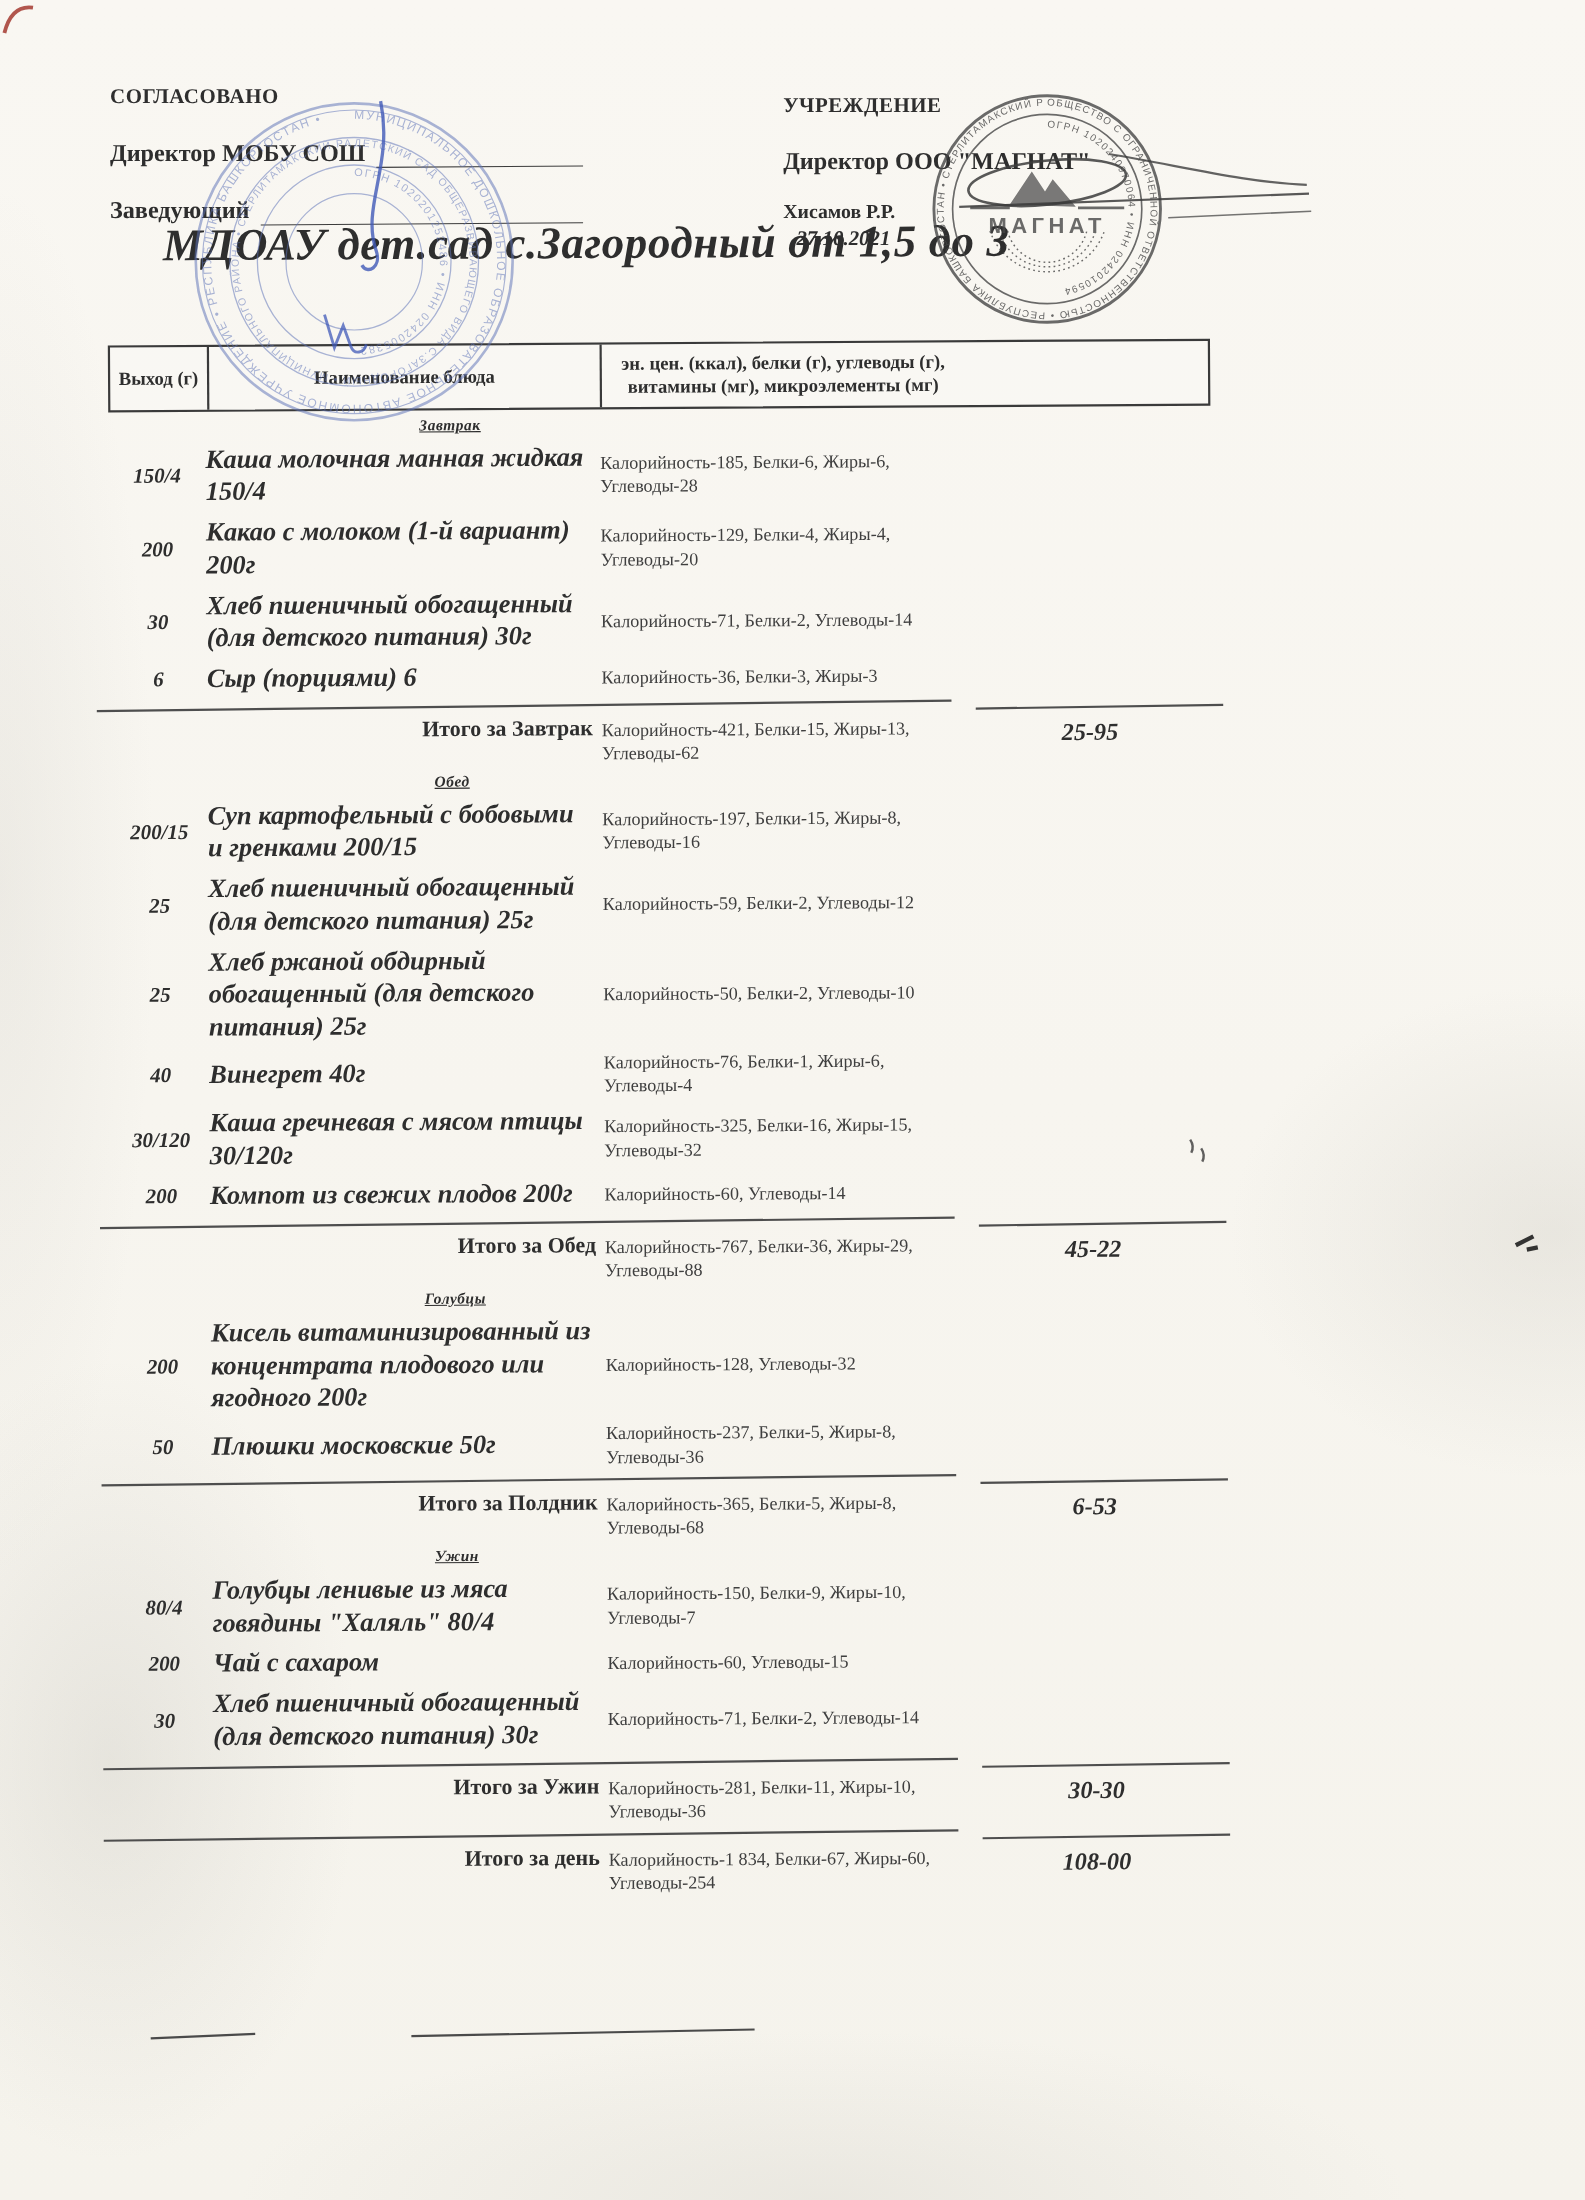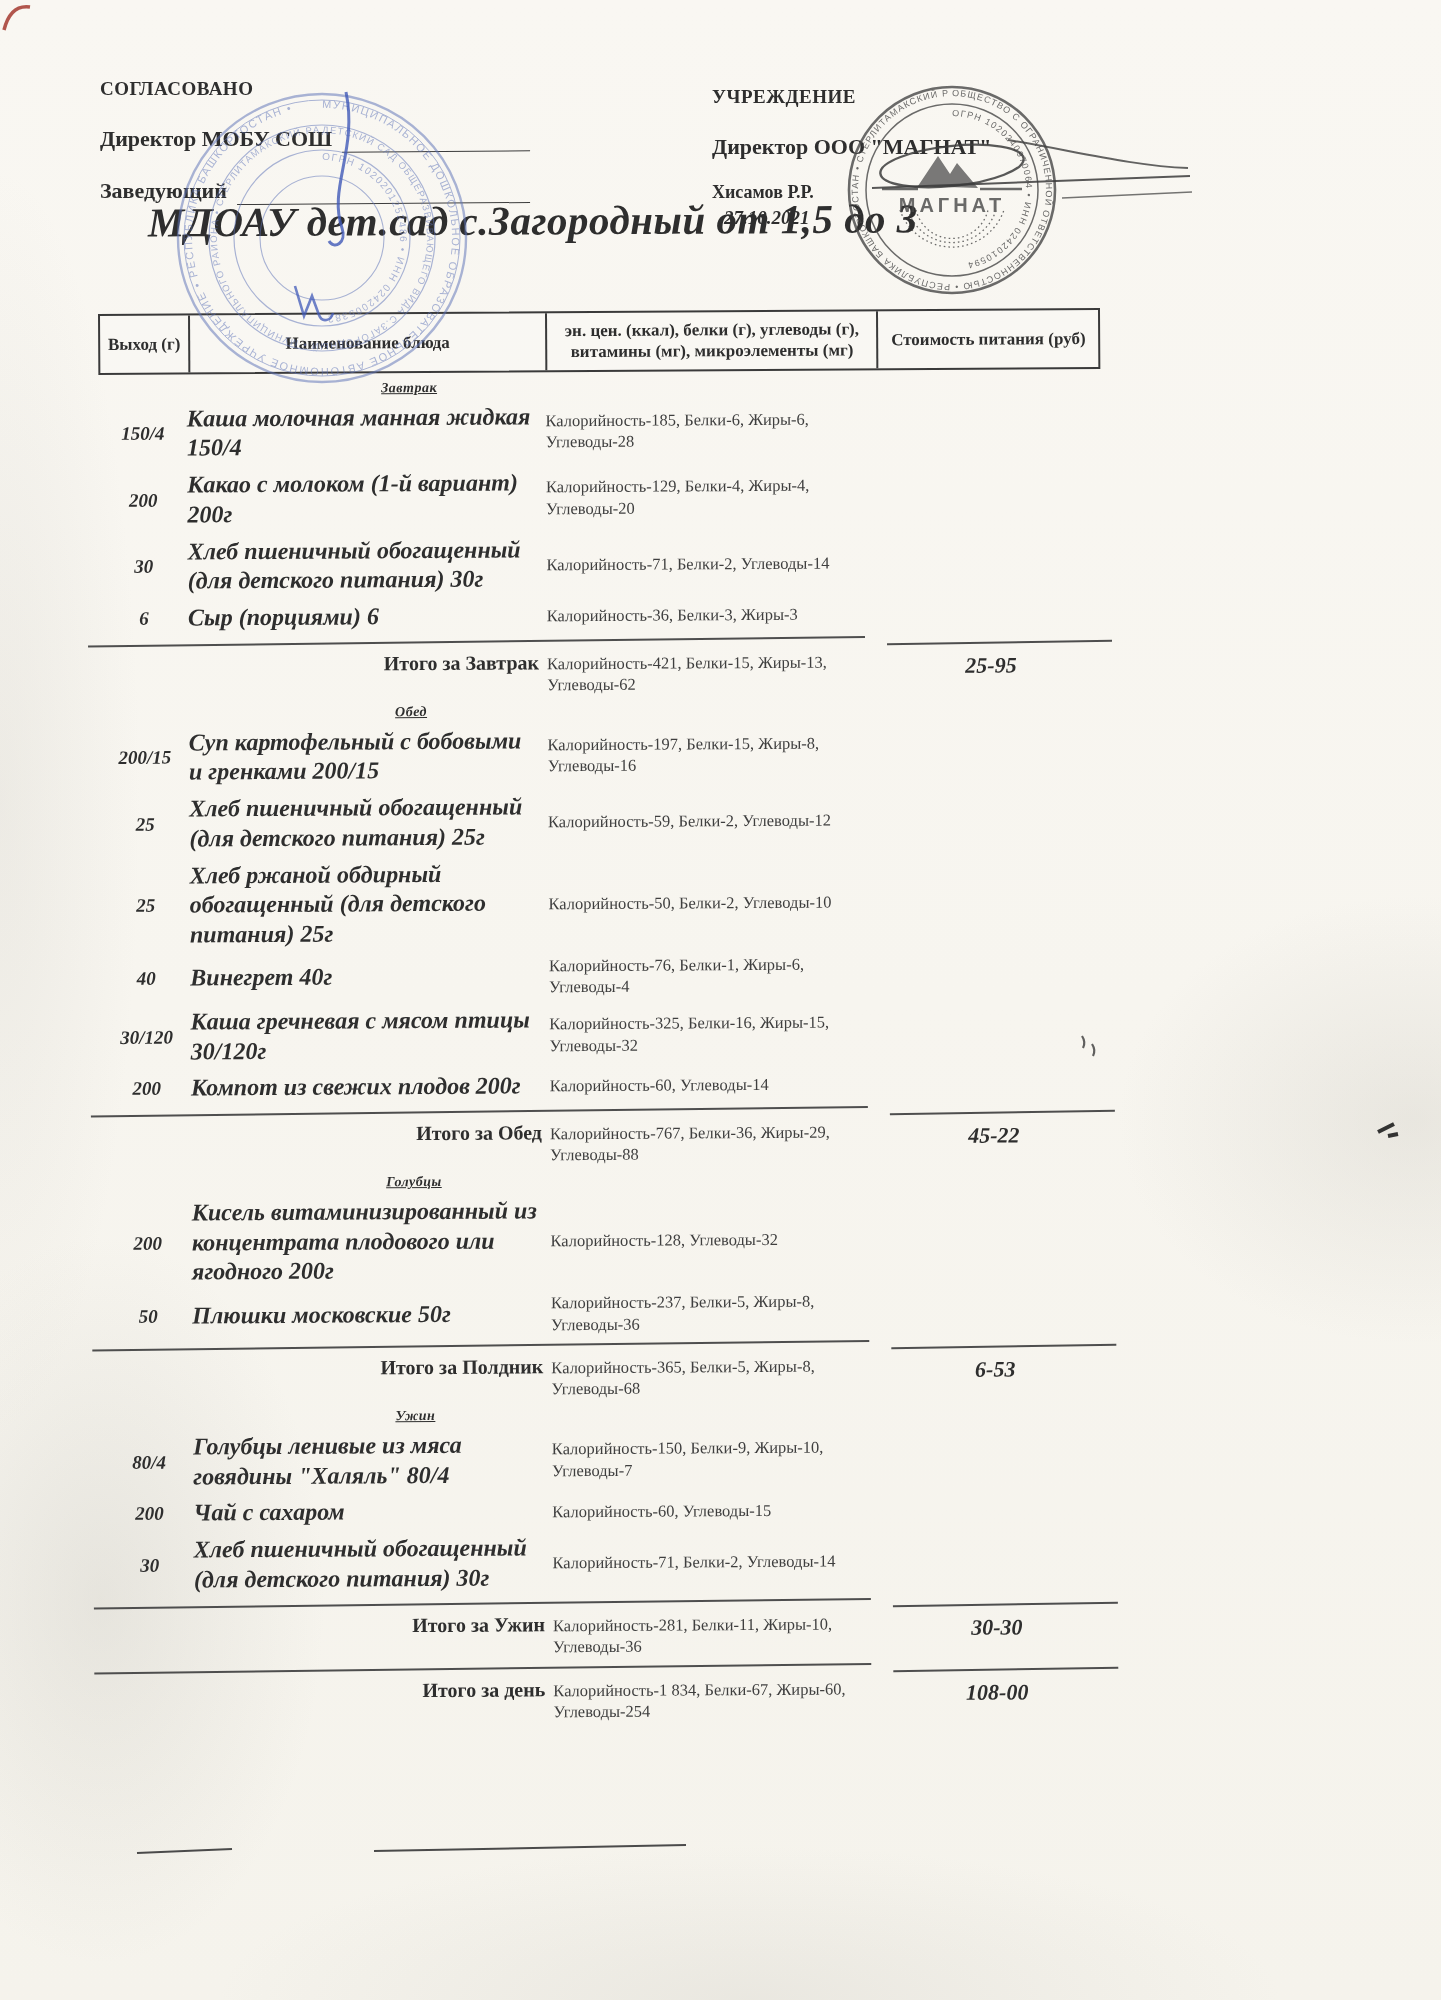--- a/index.html
+++ b/index.html
@@ -81,21 +81,20 @@
     <div class="appr-date">27.10.2021</div>
   </div>
 
   <div class="doc-title">МДОАУ дет.сад с.Загородный от 1,5 до 3</div>
 
   <div class="menu-table">
     <div class="t-head">
       <div class="h-cell hw-out">Выход (г)</div>
       <div class="h-cell hw-name">Наименование блюда</div>
       <div class="h-cell hw-nutr">эн. цен. (ккал), белки (г), углеводы (г), витамины (мг), микроэлементы (мг)</div>
-      <div class="h-cell hw-price">Стоимость питания (руб)</div>
     </div>
     <div id="table-body">
         <div class="sec-row"><span class="sec-label">Завтрак</span></div>
         <div class="m-row">
           <div class="c out">150/4</div>
           <div class="c name">Каша молочная манная жидкая 150/4</div>
           <div class="c nutr">Калорийность-185, Белки-6, Жиры-6, Углеводы-28</div>
           <div class="c price"></div>
         </div>
         <div class="m-row">

